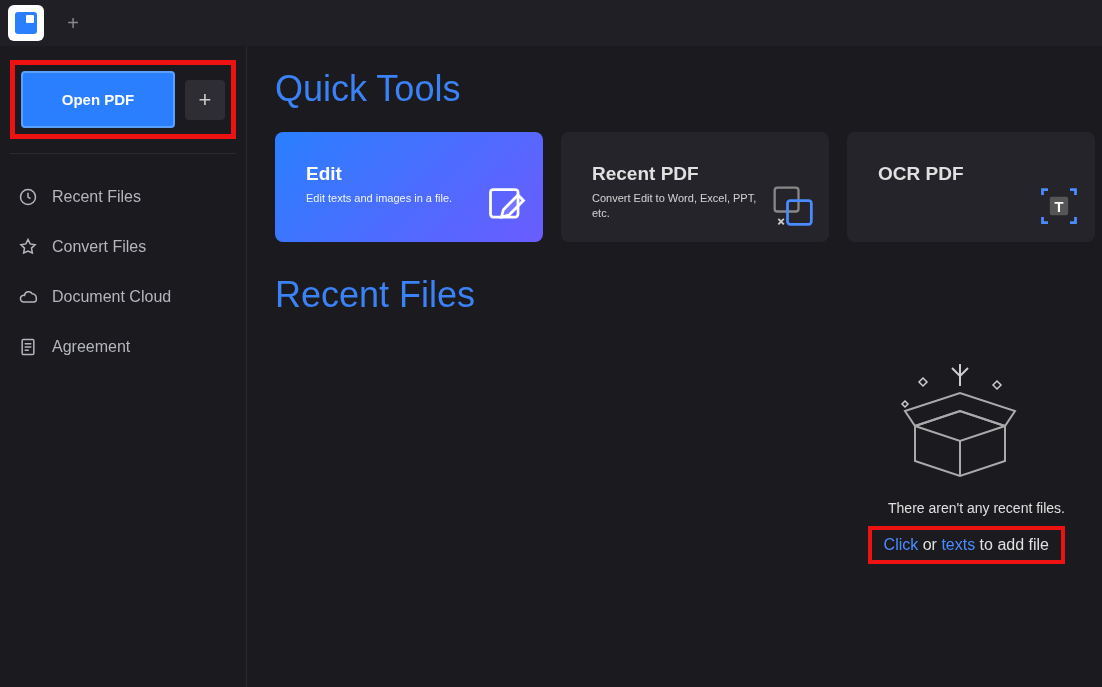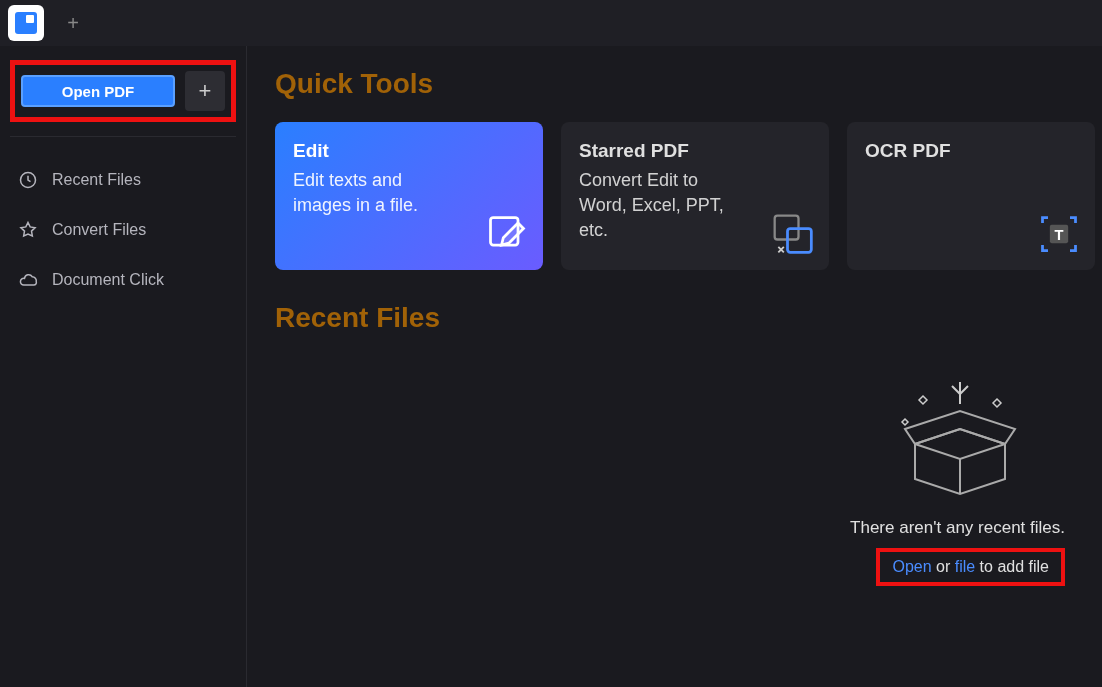--- a/index.html
+++ b/index.html
@@ -8,41 +8,41 @@
 .titlebar { height: 46px; background: #1f1f25; display: flex; align-items: center; padding: 0 8px; }
 .app-logo { width: 36px; height: 36px; background: #fff; border-radius: 6px; display: flex; align-items: center; justify-content: center; margin-right: 14px; }
 .app-logo-inner { width: 22px; height: 22px; background: #2a7fff; border-radius: 3px; position: relative; }
 .app-logo-inner::after { content: ''; position: absolute; right: 3px; top: 3px; width: 8px; height: 8px; background: #fff; border-radius: 1px; }
 .tab-plus { width: 30px; height: 30px; display: flex; align-items: center; justify-content: center; color: #888; font-size: 20px; cursor: pointer; background: transparent; border: none; }
 
 .layout { display: flex; height: calc(100% - 46px); }
 
 .sidebar { width: 247px; background: #1a1a1f; padding: 14px 10px; border-right: 1px solid #2a2a30; }
 .open-row { display: flex; gap: 10px; align-items: center; padding: 6px; border: 5px solid #e11; margin-bottom: 14px; }
-.open-btn { flex: 1; height: 32px; background: #2a7fff; color: #fff; border: 2px solid #5aa0ff; border-radius: 4px; font-size: 15px; font-weight: 600; cursor: pointer; }
+.open-btn { flex: 1; height: 57px; background: #2a7fff; color: #fff; border: 2px solid #5aa0ff; border-radius: 4px; font-size: 15px; font-weight: 600; cursor: pointer; }
 .plus-btn { width: 40px; height: 40px; background: #2d2d33; color: #ccc; border: none; border-radius: 4px; font-size: 22px; cursor: pointer; display: flex; align-items: center; justify-content: center; }
 .side-divider { height: 1px; background: #2a2a30; margin: 8px 0 18px; }
 .nav-item { display: flex; align-items: center; gap: 14px; padding: 15px 8px; color: #b5b5bd; cursor: pointer; font-size: 16px; }
 .nav-icon { width: 20px; height: 20px; display: flex; align-items: center; justify-content: center; }
 
 .main { flex: 1; padding: 22px 0 22px 28px; overflow: hidden; }
-.section-title { font-size: 28px; font-weight: 700; color: #a16207; margin-bottom: 22px; }
+.section-title { font-size: 36px; font-weight: 400; color: #3b82f6; margin-bottom: 22px; }
 
 .tools-row { display: flex; gap: 18px; margin-bottom: 32px; }
-.tool-card { width: 268px; height: 148px; border-radius: 8px; padding: 18px; position: relative; cursor: pointer; display: flex; flex-direction: column; }
+.tool-card { width: 268px; height: 110px; border-radius: 8px; padding: 31px; position: relative; cursor: pointer; display: flex; flex-direction: column; }
 .tool-card.primary { background: linear-gradient(135deg, #2a7fff, #6a5cff); color: #fff; }
 .tool-card.dark { background: #24242a; color: #e0e0e0; }
 .tool-title { font-size: 19px; font-weight: 600; margin-bottom: 6px; }
-.tool-desc { font-size: 18px; line-height: 1.4; color: inherit; max-width: 170px; opacity: .92; }
+.tool-desc { font-size: 11px; line-height: 1.4; color: inherit; max-width: 170px; opacity: .92; }
 .tool-icon { position: absolute; right: 14px; bottom: 14px; width: 44px; height: 44px; }
 
 .recent-section { margin-top: 6px; }
 .empty-area { margin-top: 40px; width: 790px; display: flex; flex-direction: column; align-items: flex-end; padding-right: 0; }
 .empty-illus { width: 150px; height: 130px; margin-right: 30px; }
-.empty-text { font-size: 17px; color: #e0e0e0; margin-top: 14px; text-align: right; }
+.empty-text { font-size: 14px; color: #e0e0e0; margin-top: 14px; text-align: right; }
 .drop-row { margin-top: 10px; border: 4px solid #e11; padding: 6px 12px; font-size: 16px; }
 .drop-link { color: #4a8cff; cursor: pointer; }
 </style>
 </head>
 <body>
 
 <div class="titlebar">
   <div class="app-logo">
       <div class="app-logo-inner"></div>
     </div>
@@ -73,40 +73,49 @@
           </svg>
       </span>
       <span>Convert Files</span>
     </div>
     <div class="nav-item">
       <span class="nav-icon">
         <svg viewBox="0 0 24 24" width="20" height="20" fill="none" stroke="currentColor" stroke-width="1.8">
             <path d="M7 18a4 4 0 1 1 .8-7.9A5 5 0 0 1 17 8a5 5 0 0 1 4.9 6 3 3 0 0 1-2.9 4z"></path>
           </svg>
       </span>
-      <span>Document Click</span>
+      <span>Document Cloud</span>
+    </div>
+    <div class="nav-item">
+      <span class="nav-icon">
+        <svg viewBox="0 0 24 24" width="20" height="20" fill="none" stroke="currentColor" stroke-width="1.8">
+            <rect x="5" y="3" width="14" height="18" rx="1.5"></rect>
+            <path d="M8 8h8M8 12h8M8 16h5"></path>
+          </svg>
+      </span>
+      <span>Agreement</span>
     </div>
   </aside>
 
   <main class="main">
     <h2 class="section-title">Quick Tools</h2>
 
     <div class="tools-row">
       <div class="tool-card primary">
         <div class="tool-title">Edit</div>
         <div class="tool-desc">Edit texts and images in a file.</div>
         <span class="tool-icon">
           <svg viewBox="0 0 48 48" fill="none" stroke="#fff" stroke-width="3">
               <rect x="6" y="6" width="30" height="30" rx="3"></rect>
               <path d="M20 28l16-16 6 6-16 16-8 2z" fill="#fff" fill-opacity=".15"></path>
             </svg>
         </span>
       </div>
       <div class="tool-card dark">
-        <div class="tool-title">Starred PDF</div>
+        <div class="tool-title">Recent PDF</div>
         <div class="tool-desc">Convert Edit to Word, Excel, PPT, etc.</div>
         <span class="tool-icon">
           <svg viewBox="0 0 48 48" fill="none">
               <rect x="4" y="4" width="26" height="26" rx="3" stroke="#888" stroke-width="2.5"></rect>
               <rect x="18" y="18" width="26" height="26" rx="3" stroke="#4a8cff" stroke-width="3"></rect>
               <path d="M8 38l6 6M8 44l6-6" stroke="#ccc" stroke-width="2"></path>
             </svg>
         </span>
       </div>
       <div class="tool-card dark" style="width:248px;">
@@ -129,18 +138,18 @@
           <svg viewBox="0 0 150 130" fill="none" stroke="#aaa" stroke-width="2">
             <path d="M30 70l45-15 45 15v35l-45 15-45-15z"></path>
             <path d="M30 70l45 15 45-15M75 85v35"></path>
             <path d="M20 55l55-18 55 18-10 15-45-15-45 15z"></path>
             <path d="M75 8v22M67 12l8 8 8-8" stroke="#ccc"></path>
             <path d="M38 22l4 4-4 4-4-4zM112 25l4 4-4 4-4-4zM20 45l3 3-3 3-3-3z" stroke="#ccc" stroke-width="1.5"></path>
           </svg>
         </div>
         <div class="empty-text">There aren't any recent files.</div>
         <div class="drop-row">
-          <span class="drop-link">Open</span><span> or </span><span class="drop-link">file</span><span> to add file</span>
+          <span class="drop-link">Click</span><span> or </span><span class="drop-link">texts</span><span> to add file</span>
         </div>
       </div>
     </div>
   </main>
 </div>
 
 </body></html>

